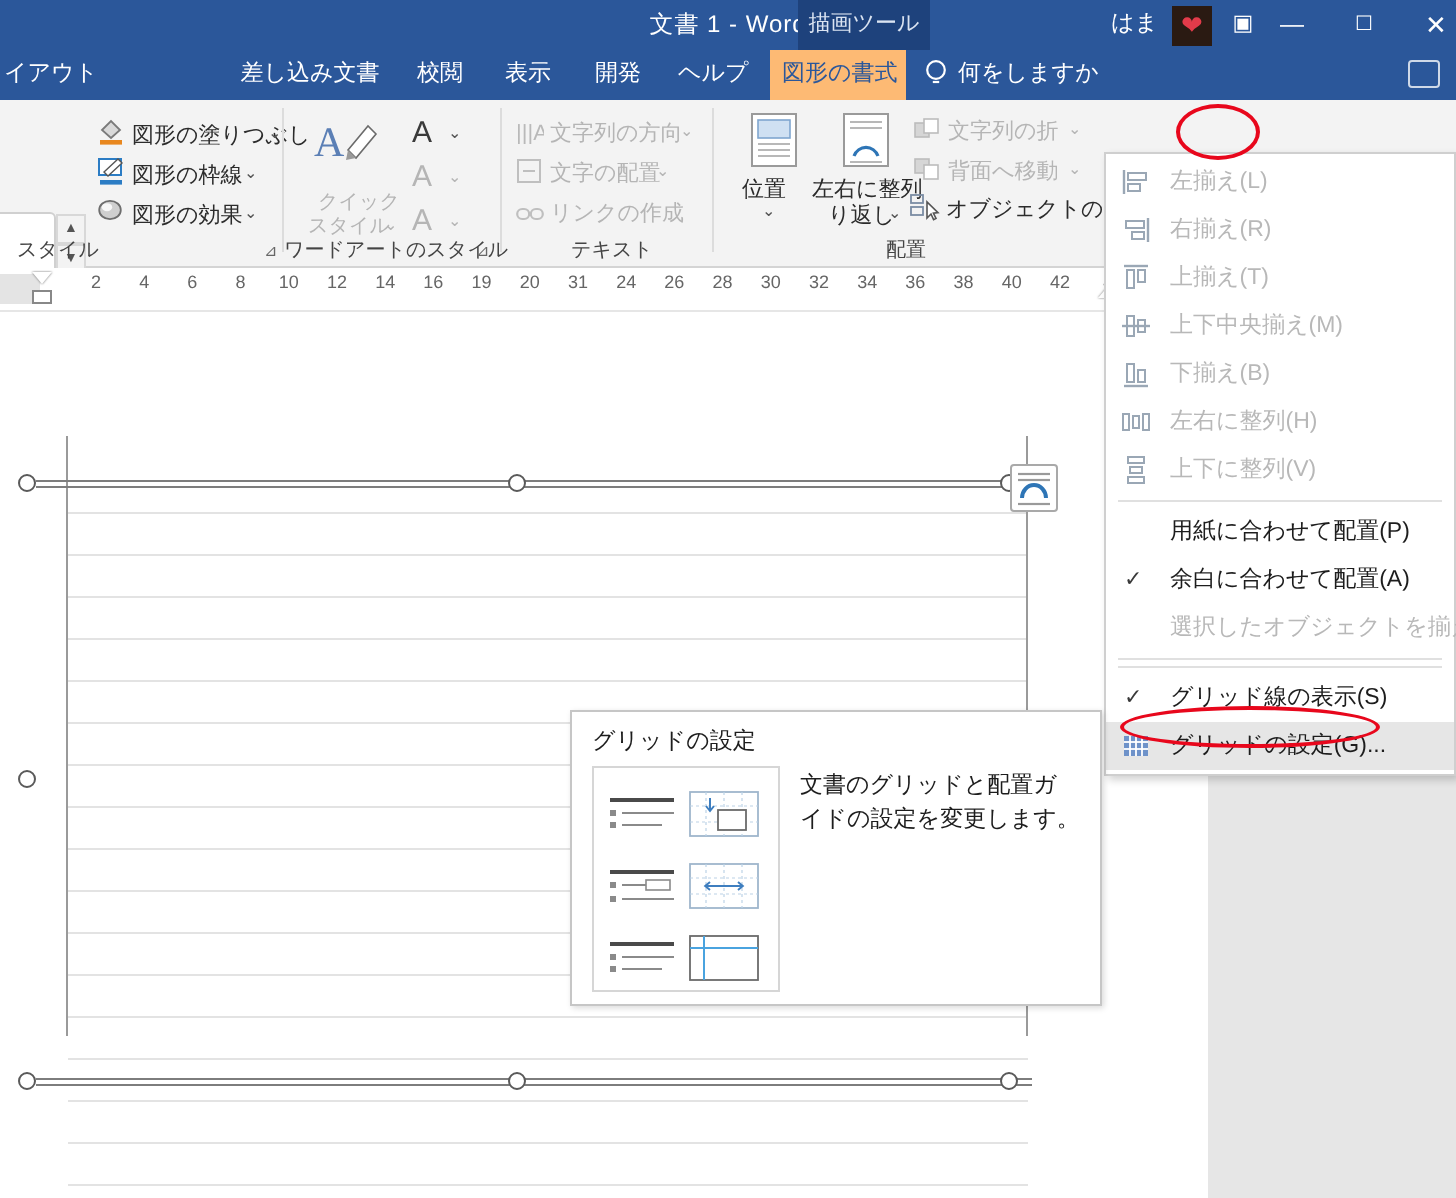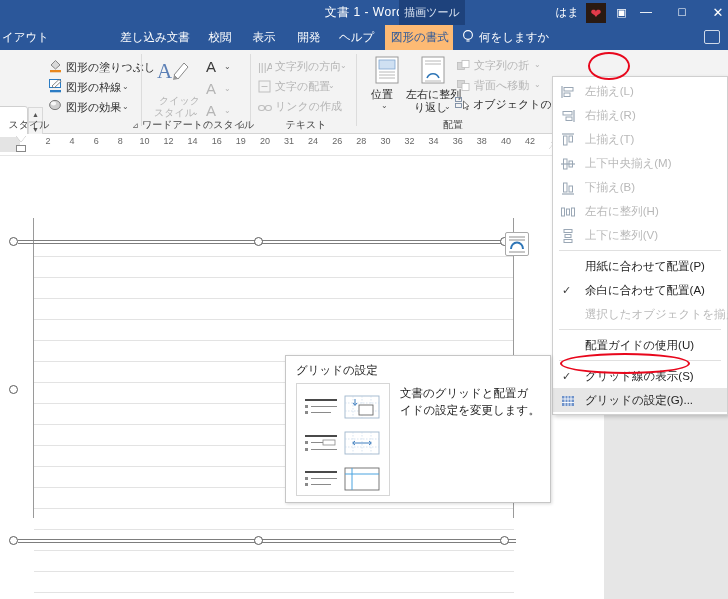--- a/index.html
+++ b/index.html
@@ -527,21 +527,20 @@
         <div class="mi"><span class="mi-ico"><svg width="14" height="14">
               <rect x="3" y="0.5" width="8" height="3" fill="none" stroke="#9aa7b5" stroke-width="1"></rect>
               <rect x="4" y="5.5" width="6" height="3" fill="none" stroke="#9aa7b5" stroke-width="1"></rect>
               <rect x="3" y="10.5" width="8" height="3" fill="none" stroke="#9aa7b5" stroke-width="1"></rect>
             </svg></span><span>上下に整列(V)</span></div>
         <div class="msep"></div>
         <div class="mi enabled"><span>用紙に合わせて配置(P)</span></div>
         <div class="mi enabled"><span class="mi-check">✓</span><span>余白に合わせて配置(A)</span></div>
         <div class="mi"><span>選択したオブジェクトを揃える(O)</span></div>
         <div class="msep"></div>
-        <div class="mi enabled"><span>配置ガイドの使用(U)</span></div>
         <div class="msep"></div>
         <div class="mi enabled"><span class="mi-check">✓</span><span>グリッド線の表示(S)</span></div>
         <div class="mi enabled hl"><span class="mi-ico"><svg width="14" height="14">
               <rect x="1" y="2" width="12" height="10" fill="#6e92c9"></rect>
               <g stroke="#ffffff" stroke-width="0.9">
                 <line x1="4" y1="2" x2="4" y2="12"></line>
                 <line x1="7" y1="2" x2="7" y2="12"></line>
                 <line x1="10" y1="2" x2="10" y2="12"></line>
                 <line x1="1" y1="5" x2="13" y2="5"></line>
                 <line x1="1" y1="8.5" x2="13" y2="8.5"></line>

